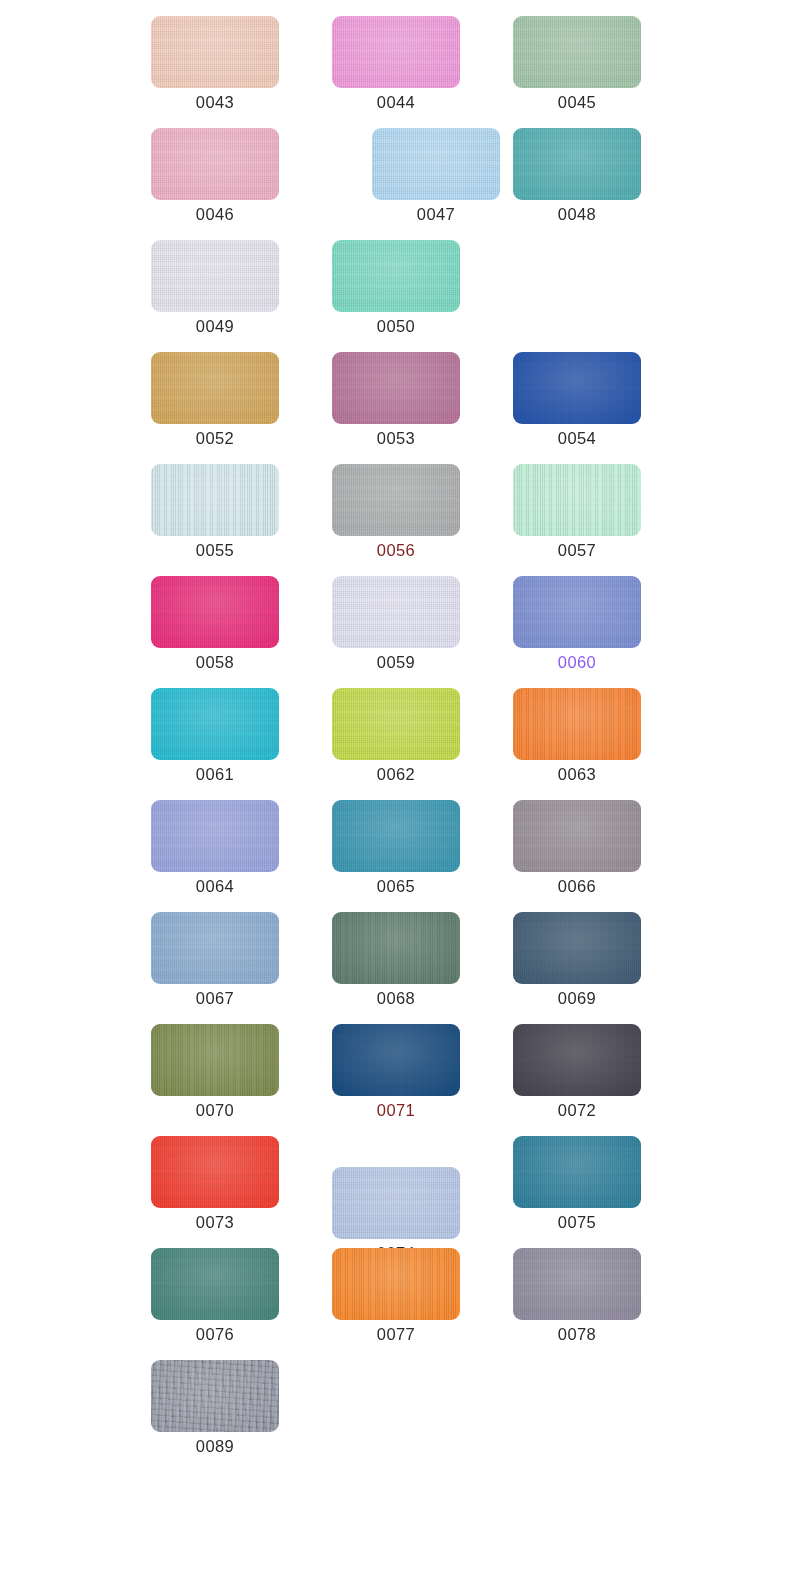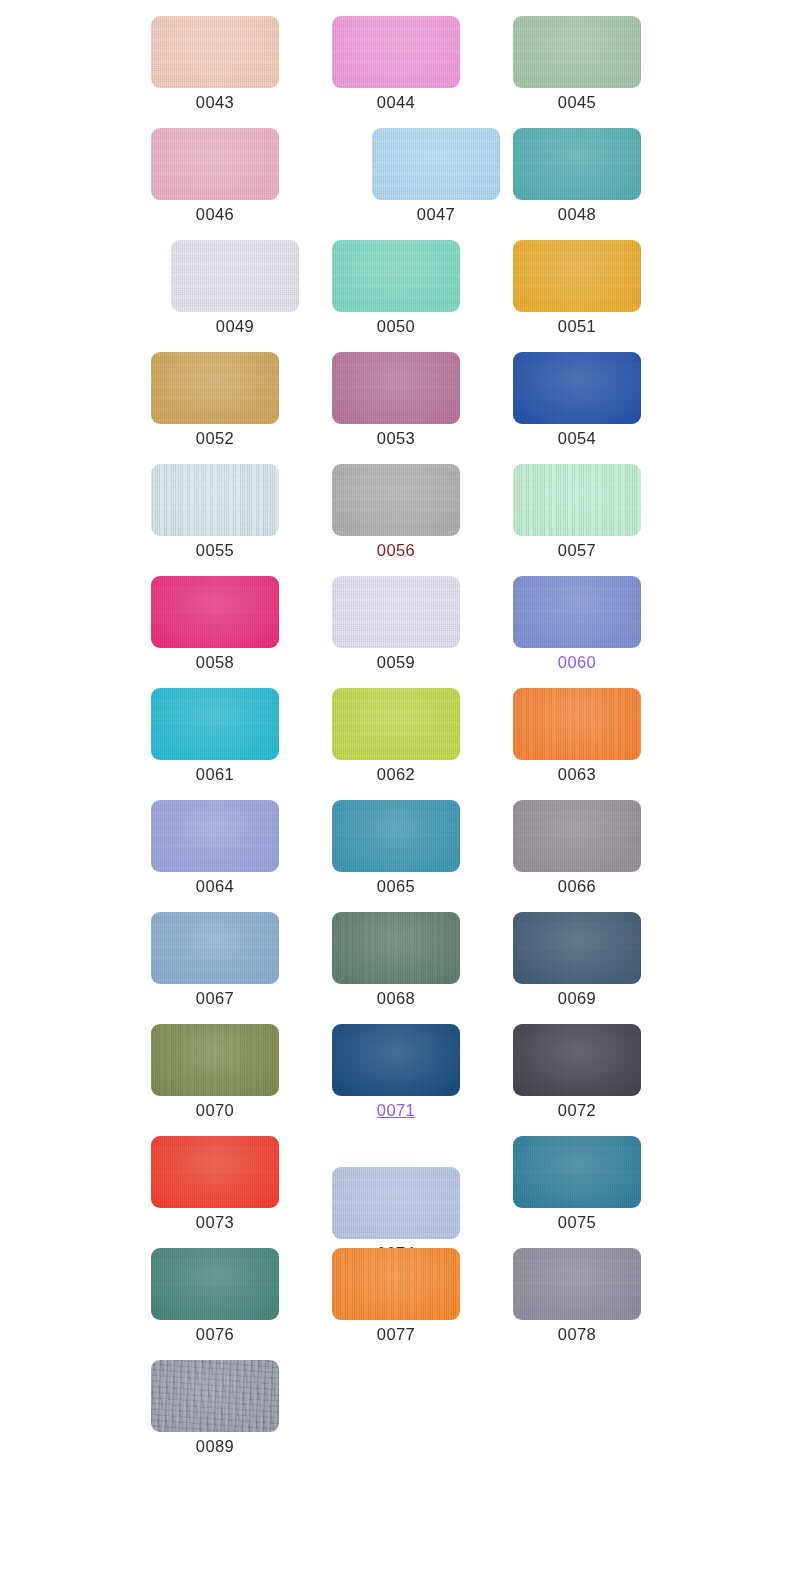--- a/index.html
+++ b/index.html
@@ -164,41 +164,34 @@
       </div>
       <div class="swatch-label" style="color: rgb(43, 43, 43);">0047</div>
     </div>
     <div class="swatch-cell" style="left: 513px; top: 128px;">
       <div class="swatch-chip" style="width: 128px; height: 72px; background-color: rgb(81, 176, 179);">
         <div class="weave"></div>
         <div class="sheen"></div>
       </div>
       <div class="swatch-label" style="color: rgb(43, 43, 43);">0048</div>
     </div>
-    <div class="swatch-cell" style="left: 151px; top: 240px; margin-left: 20px;">
+    <div class="swatch-cell" style="left: 151px; top: 240px;">
       <div class="swatch-chip" style="width: 128px; height: 72px; background-color: rgb(231, 229, 239);">
         <div class="weave"></div>
         <div class="sheen"></div>
       </div>
       <div class="swatch-label" style="color: rgb(43, 43, 43);">0049</div>
     </div>
     <div class="swatch-cell" style="left: 332px; top: 240px;">
       <div class="swatch-chip" style="width: 128px; height: 72px; background-color: rgb(125, 220, 196);">
         <div class="weave"></div>
         <div class="sheen"></div>
       </div>
       <div class="swatch-label" style="color: rgb(43, 43, 43);">0050</div>
     </div>
-    <div class="swatch-cell" style="left: 513px; top: 240px;">
-      <div class="swatch-chip" style="width: 128px; height: 72px; background-color: rgb(239, 173, 44);">
-        <div class="weave"></div>
-        <div class="sheen"></div>
-      </div>
-      <div class="swatch-label" style="color: rgb(43, 43, 43);">0051</div>
-    </div>
     <div class="swatch-cell" style="left: 151px; top: 352px;">
       <div class="swatch-chip" style="width: 128px; height: 72px; background-color: rgb(212, 168, 90);">
         <div class="weave"></div>
         <div class="sheen"></div>
       </div>
       <div class="swatch-label" style="color: rgb(43, 43, 43);">0052</div>
     </div>
     <div class="swatch-cell" style="left: 332px; top: 352px;">
       <div class="swatch-chip" style="width: 128px; height: 72px; background-color: rgb(184, 116, 155);">
         <div class="weave"></div>
@@ -323,21 +316,21 @@
         <div class="weave"></div>
         <div class="sheen"></div>
       </div>
       <div class="swatch-label" style="color: rgb(43, 43, 43);">0070</div>
     </div>
     <div class="swatch-cell" style="left: 332px; top: 1024px;">
       <div class="swatch-chip" style="width: 128px; height: 72px; background-color: rgb(17, 71, 124);">
         <div class="weave"></div>
         <div class="sheen"></div>
       </div>
-      <div class="swatch-label" style="color: #8b5cf6; text-decoration: underline;">0071</div>
+      <div class="swatch-label" style="color: #7f1d1d;">0071</div>
     </div>
     <div class="swatch-cell" style="left: 513px; top: 1024px;">
       <div class="swatch-chip" style="width: 128px; height: 72px; background-color: rgb(63, 62, 74);">
         <div class="weave"></div>
         <div class="sheen"></div>
       </div>
       <div class="swatch-label" style="color: rgb(43, 43, 43);">0072</div>
     </div>
     <div class="swatch-cell" style="left: 151px; top: 1136px;">
       <div class="swatch-chip" style="width: 128px; height: 72px; background-color: rgb(245, 58, 44);">

